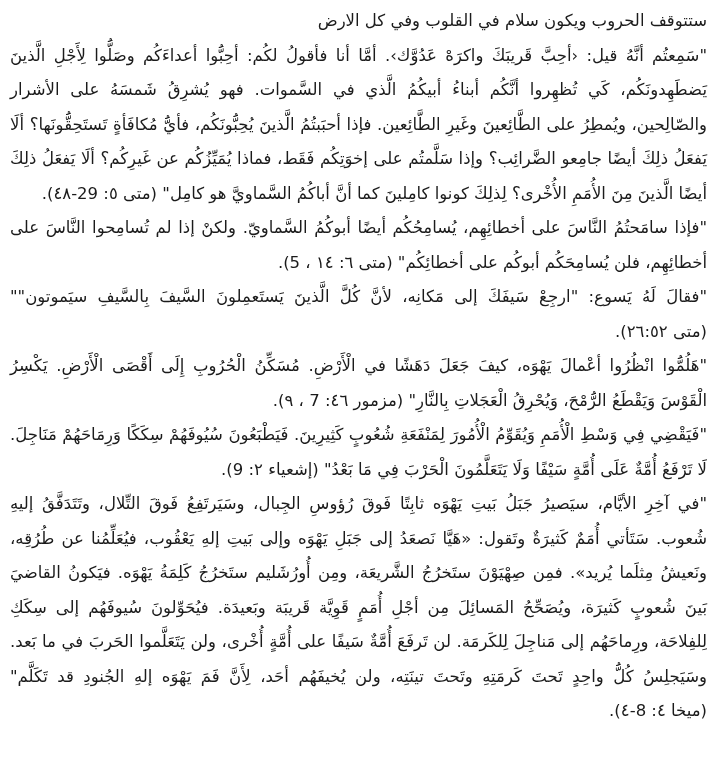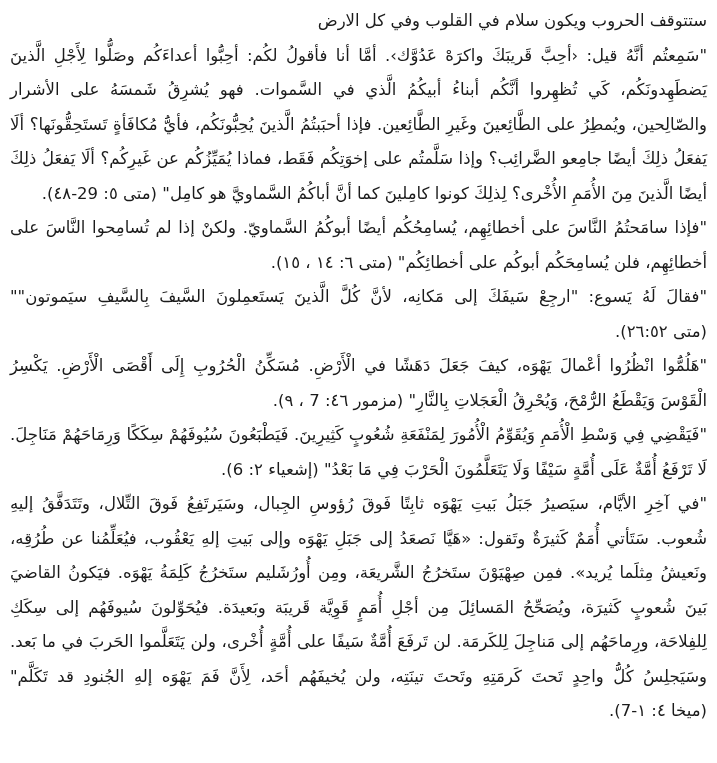--- a/index.html
+++ b/index.html
@@ -44,36 +44,36 @@
 
   <p class="heading">ستتوقف الحروب ويكون سلام في القلوب وفي كل الارض</p>
 
   <p class="para">
     <span>"سَمِعتُم أنَّهُ قيل: ‹أحِبَّ قَريبَكَ واكرَهْ عَدُوَّك›. أمَّا أنا فأقولُ لكُم: أحِبُّوا أعداءَكُم وصَلُّوا لِأَجْلِ الَّذينَ يَضطَهِدونَكُم، كَي تُظهِروا أنَّكُم أبناءُ أبيكُمُ الَّذي في السَّموات. فهو يُشرِقُ شَمسَهُ على الأشرار والصّالِحين، ويُمطِرُ على الطَّائِعينَ وغَيرِ الطَّائِعين. فإذا أحبَبتُمُ الَّذينَ يُحِبُّونَكُم، فأيُّ مُكافَأةٍ تَستَحِقُّونَها؟ ألَا يَفعَلُ ذلِكَ أيضًا جامِعو الضَّرائِب؟ وإذا سَلَّمتُم على إخوَتِكُم فَقَط، فماذا يُمَيِّزُكُم عن غَيرِكُم؟ ألَا يَفعَلُ ذلِكَ أيضًا الَّذينَ مِنَ الأُمَمِ الأُخْرى؟ لِذلِكَ كونوا كامِلينَ كما أنَّ أباكُمُ السَّماويَّ هو كامِل"</span>
     <span class="ref">(متى ٥: 29-٤٨).</span>
   </p>
 
   <p class="para">
     <span>"فإذا سامَحتُمُ النَّاسَ على أخطائِهِم، يُسامِحُكُم أيضًا أبوكُمُ السَّماويّ. ولكنْ إذا لم تُسامِحوا النَّاسَ على أخطائِهِم، فلن يُسامِحَكُم أبوكُم على أخطائِكُم"</span>
-    <span class="ref">(متى ٦: ١٤ ، ١٥).</span>
+    <span class="ref">(متى ٦: ١٤ ، 5).</span>
   </p>
 
   <p class="para">
     <span>"فقالَ لَهُ يَسوع: "ارجِعْ سَيفَكَ إلى مَكانِه، لأنَّ كُلَّ الَّذينَ يَستَعمِلونَ السَّيفَ بِالسَّيفِ سيَموتون""</span>
     <span class="ref">(متى ٢٦:٥٢).</span>
   </p>
 
   <p class="para">
     <span>"هَلُمُّوا انْظُرُوا أعْمالَ يَهْوَه، كيفَ جَعَلَ دَهَشًا في الْأَرْضِ. مُسَكِّنُ الْحُرُوبِ إِلَى أَقْصَى الْأَرْضِ. يَكْسِرُ الْقَوْسَ وَيَقْطَعُ الرُّمْحَ، وَيُحْرِقُ الْعَجَلاتِ بِالنَّارِ"</span>
     <span class="ref">(مزمور ٤٦: 7 ، ٩).</span>
   </p>
 
   <p class="para">
     <span>"فَيَقْضِي فِي وَسْطِ الْأُمَمِ وَيُقَوِّمُ الْأُمُورَ لِمَنْفَعَةِ شُعُوبٍ كَثِيرِينَ. فَيَطْبَعُونَ سُيُوفَهُمْ سِكَكًا وَرِمَاحَهُمْ مَنَاجِلَ. لَا تَرْفَعُ أُمَّةٌ عَلَى أُمَّةٍ سَيْفًا وَلَا يَتَعَلَّمُونَ الْحَرْبَ فِي مَا بَعْدُ"</span>
-    <span class="ref">(إشعياء ٢: 6).</span>
+    <span class="ref">(إشعياء ٢: 9).</span>
   </p>
 
   <p class="para">
     <span>"في آخِرِ الأيَّام، سيَصيرُ جَبَلُ بَيتِ يَهْوَه ثابِتًا فَوقَ رُؤوسِ الجِبال، وسَيَرتَفِعُ فَوقَ التِّلال، وتَتَدَفَّقُ إليهِ شُعوب. سَتَأتي أُمَمٌ كَثيرَةٌ وتَقول: «هَيَّا نَصعَدُ إلى جَبَلِ يَهْوَه وإلى بَيتِ إلهِ يَعْقُوب، فيُعَلِّمُنا عن طُرُقِه، ونَعيشُ مِثلَما يُريد». فمِن صِهْيَوْنَ ستَخرُجُ الشَّريعَة، ومِن أُورُشَليم ستَخرُجُ كَلِمَةُ يَهْوَه. فيَكونُ القاضيَ بَينَ شُعوبٍ كَثيرَة، ويُصَحِّحُ المَسائِلَ مِن أجْلِ أُمَمٍ قَوِيَّة قَريبَة وبَعيدَة. فيُحَوِّلونَ سُيوفَهُم إلى سِكَكِ لِلفِلاحَة، ورِماحَهُم إلى مَناجِلَ لِلكَرمَة. لن تَرفَعَ أُمَّةٌ سَيفًا على أُمَّةٍ أُخْرى، ولن يَتَعَلَّموا الحَربَ في ما بَعد. وسَيَجلِسُ كُلُّ واحِدٍ تَحتَ كَرمَتِهِ وتَحتَ تينَتِه، ولن يُخيفَهُم أحَد، لِأَنَّ فَمَ يَهْوَه إلهِ الجُنودِ قد تَكَلَّم"</span>
-    <span class="ref">(ميخا ٤: ١-7).</span>
+    <span class="ref">(ميخا ٤: 8-٤).</span>
   </p>
 
 </div>
 
 </body></html>

